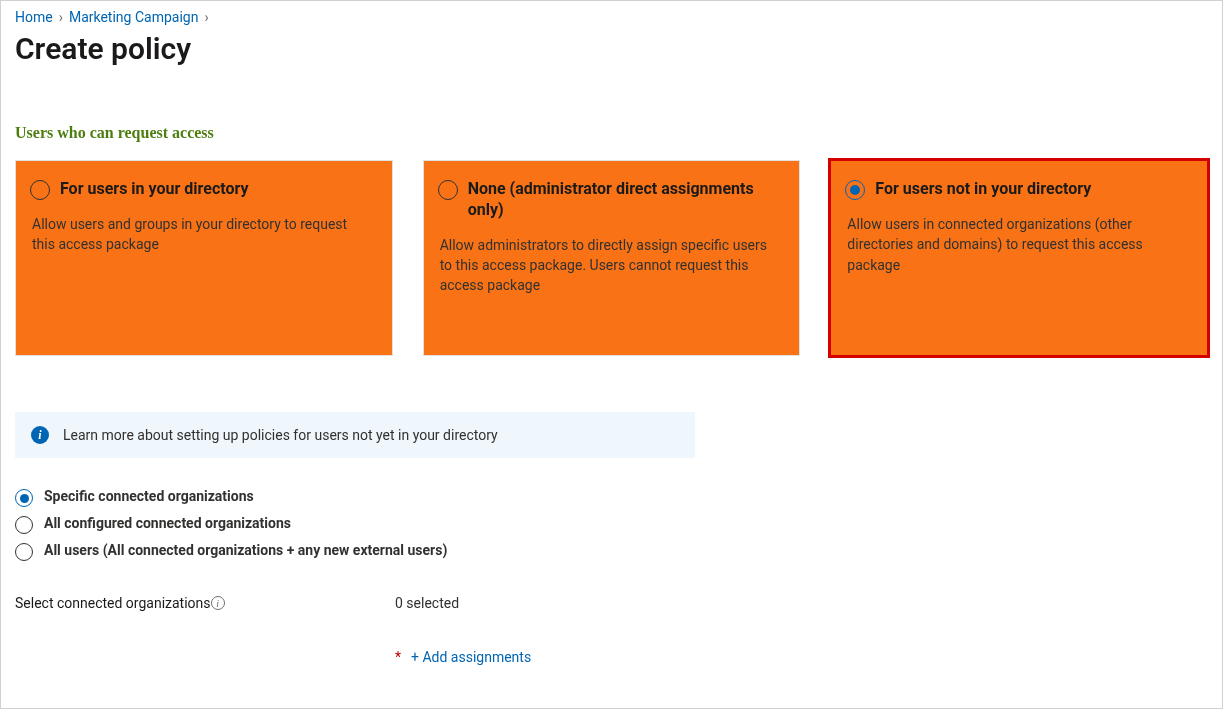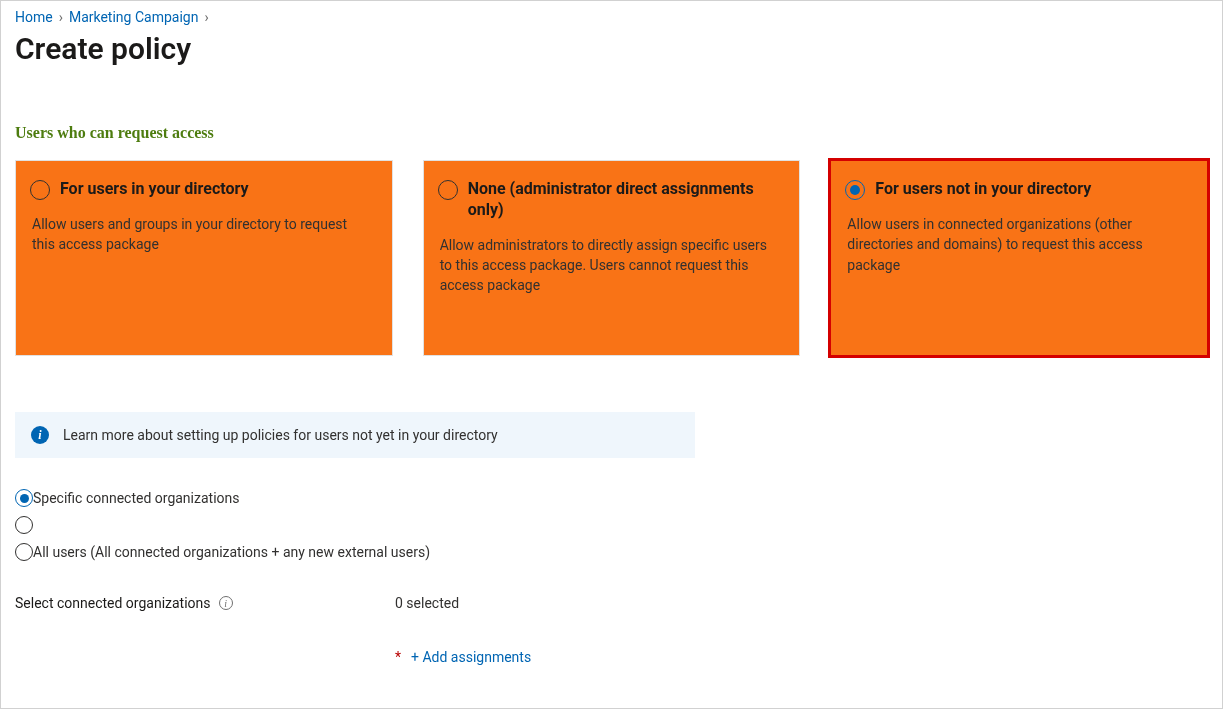--- a/index.html
+++ b/index.html
@@ -97,33 +97,34 @@
   .info-icon {
     width:18px;height:18px;border-radius:50%;
     background:#0065b3;color:#fff;font-weight:700;
     font-style:italic;font-family:Georgia,serif;
     display:flex;align-items:center;justify-content:center;
     font-size:12px;
     flex:0 0 auto;
   }
   .sub-radio-group { margin-bottom:34px; }
   .sub-radio {
-    display:flex;align-items:center;gap:0;
+    display:flex;gap:11px;
     margin-bottom:8px;
     cursor:pointer;
     font-size:14px;
+    font-weight:bold;
   }
   .sub-radio .radio-outer { width:18px;height:18px; }
   .sub-radio .radio-inner { width:9px;height:9px; }
   .lower-row {
     display:flex;
     align-items:flex-start;
   }
   .lower-label {
-    display:flex;align-items:center;gap:8px;
+    display:flex;align-items:center;gap:0;
     width:380px;
     font-size:14px;
     color:#1b1a19;
   }
   .help-icon {
     width:14px;height:14px;border:1px solid #6f6f6f;border-radius:50%;
     display:flex;align-items:center;justify-content:center;
     font-size:10px;color:#6f6f6f;font-style:italic;font-family:Georgia,serif;
   }
   .lower-right { display:flex;flex-direction:column;gap:38px; }
@@ -182,20 +183,21 @@
 
 <div class="sub-radio-group">
   <div class="sub-radio">
     <span class="radio-outer checked">
         <span class="radio-inner"></span>
       </span>
     <span>Specific connected organizations</span>
   </div>
   <div class="sub-radio">
     <span class="radio-outer"></span>
+    <span>All configured connected organizations</span>
   </div>
   <div class="sub-radio">
     <span class="radio-outer"></span>
     <span>All users (All connected organizations + any new external users)</span>
   </div>
 </div>
 
 <div class="lower-row">
   <div class="lower-label">
     <span>Select connected organizations</span>

